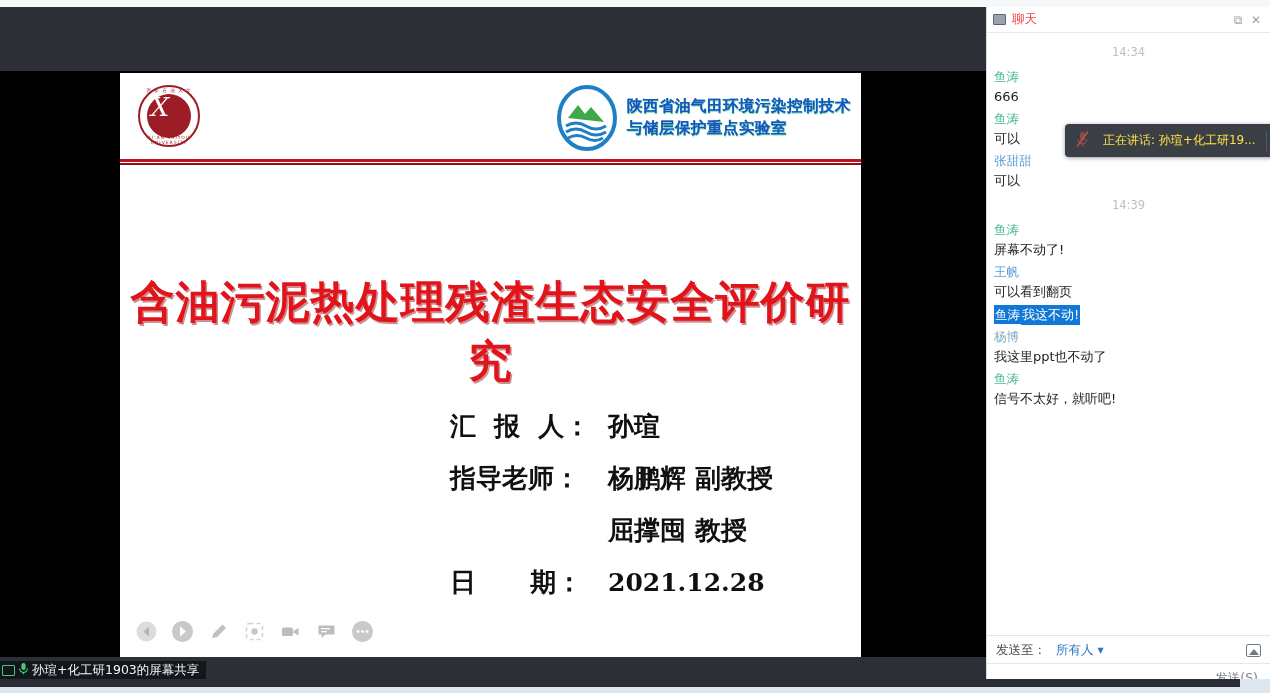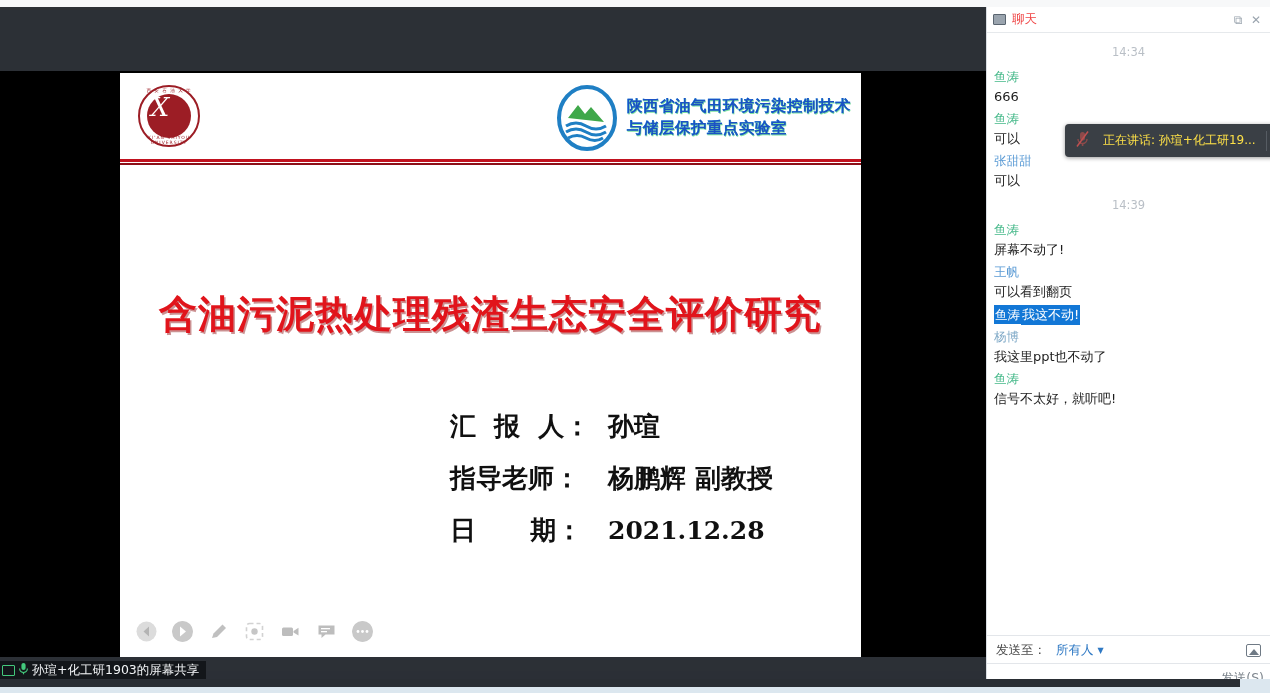--- a/index.html
+++ b/index.html
@@ -62,22 +62,22 @@
   .lab-mark { width: 66px; height: 66px; position: relative; }
   .lab-text { display: flex; flex-direction: column; gap: 4px; }
   .lab-line {
     font-size: 15.5px; font-weight: 700; color: #1a52c4;
     letter-spacing: 0.5px; line-height: 1.15;
     text-shadow: 0.6px 0.6px 0 #7fe3a0, -0.3px -0.3px 0 #1d9be0;
     font-family: "DejaVu Sans", "Liberation Sans", sans-serif;
   }
 
   .slide-title {
-    position: absolute; left: 0; top: 216px; width: 741px; text-align: center;
-    font-size: 38px; font-weight: 700; color: #e1141b; letter-spacing: 1px;
+    position: absolute; left: 0; top: 200px; width: 741px; text-align: center;
+    font-size: 44px; font-weight: 700; color: #e1141b; letter-spacing: 1px;
     font-family: "DejaVu Sans", "Liberation Sans", sans-serif;
     text-shadow: 1.5px 1.5px 0 rgba(140,10,14,.45);
   }
 
   .slide-info { position: absolute; left: 330px; top: 336px; width: 400px; }
   .info-row { display: flex; align-items: baseline; margin-bottom: 14px; height: 38px; }
   .info-label {
     width: 158px; text-align: left; font-size: 26px; font-weight: 700; color: #101010;
     white-space: pre; font-family: "DejaVu Sans", "Liberation Sans", sans-serif;
   }
@@ -129,21 +129,21 @@
   .compose-label { color: #4b4b4b; }
   .compose-target { color: #2f79c4; margin-left: 10px; }
   .caret-down { margin-left: 4px; font-size: 8px; color: #2f79c4; }
   .compose-spacer { flex: 1; }
   .img-btn { width: 15px; height: 13px; border: 1.3px solid #6f7a85; border-radius: 2px; position: relative; }
   .img-btn:after { content:""; position:absolute; left:1.5px; bottom:1.5px; width:0;height:0;
     border-left:5px solid transparent;border-right:5px solid transparent;border-bottom:6px solid #6f7a85; }
   .compose-input { margin-top: 6px; font-size: 12.5px; color: #c0c5ca; height: 140px; }
 
   .chat-foot { height: 30px; border-top: 1px solid #e3e6ea; display: flex; align-items: center;
-    justify-content: flex-end; padding-right: 6px; background: #fff; }
+    justify-content: flex-end; padding-right: 12px; background: #fff; }
   .send-btn { font-size: 12.5px; color: #7d858d; }
 
   
   .speaking {
     position: absolute; left: 1065px; top: 124px; height: 33px;
     display: flex; align-items: center; background: #3a3f45;
     border-radius: 4px; padding: 0 6px; box-shadow: 0 1px 4px rgba(0,0,0,.4); z-index: 40;
   }
   .speaking .mic { width: 22px; text-align: center; color: #b44; font-size: 13px; position: relative; }
   .speaking .txt { color: #fde047; font-size: 12px; padding: 0 10px; white-space: nowrap; }
@@ -211,20 +211,24 @@
       <div class="slide-info">
         <div class="info-row">
           <div class="info-label">汇  报  人：</div>
           <div class="info-value">孙瑄</div>
         </div>
         <div class="info-row">
           <div class="info-label">指导老师：</div>
           <div class="info-value">杨鹏辉 副教授</div>
         </div>
         <div class="info-row">
+          <div class="info-label"></div>
+          <div class="info-value">屈撑囤 教授</div>
+        </div>
+        <div class="info-row">
           <div class="info-label">日      期：</div>
           <div class="info-value serif">2021.12.28</div>
         </div>
       </div>
 
       <div class="ppt-toolbar">
         <div class="ppt-btn ghost">
           <svg width="21" height="21" viewBox="0 0 21 21">
               <circle cx="10.5" cy="10.5" r="10" fill="#dcdcdc"></circle>
               <path d="M13 5.5 L7.5 10.5 L13 15.5 Z" fill="#b4b4b4"></path>

